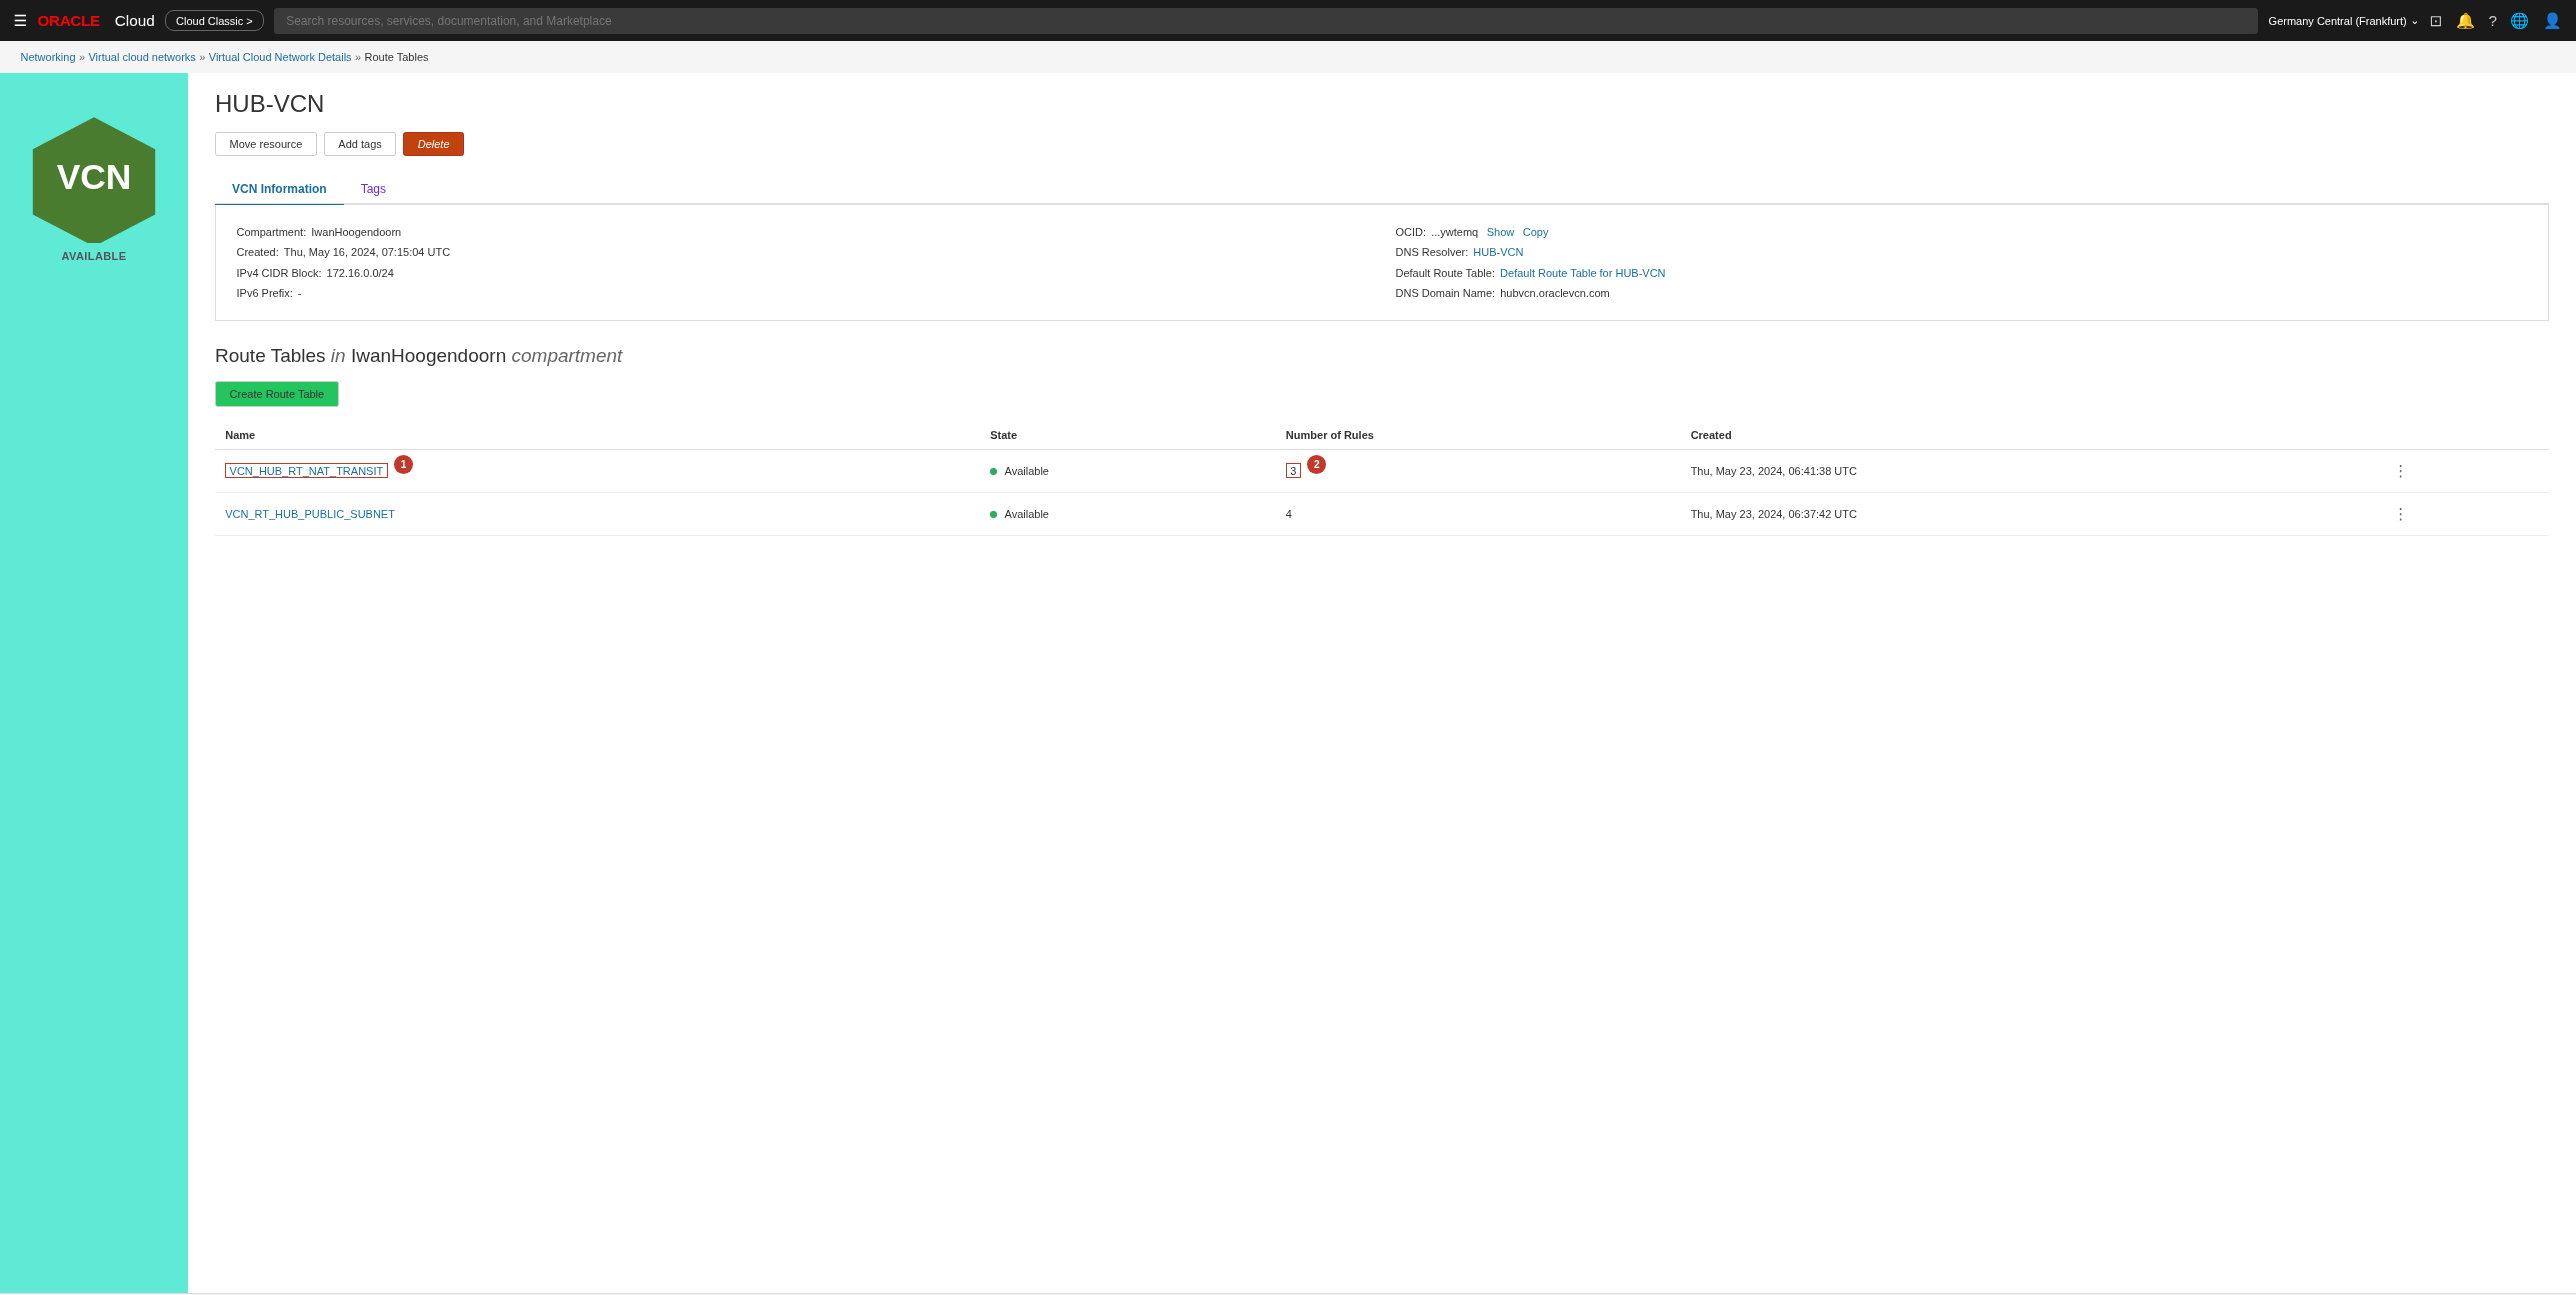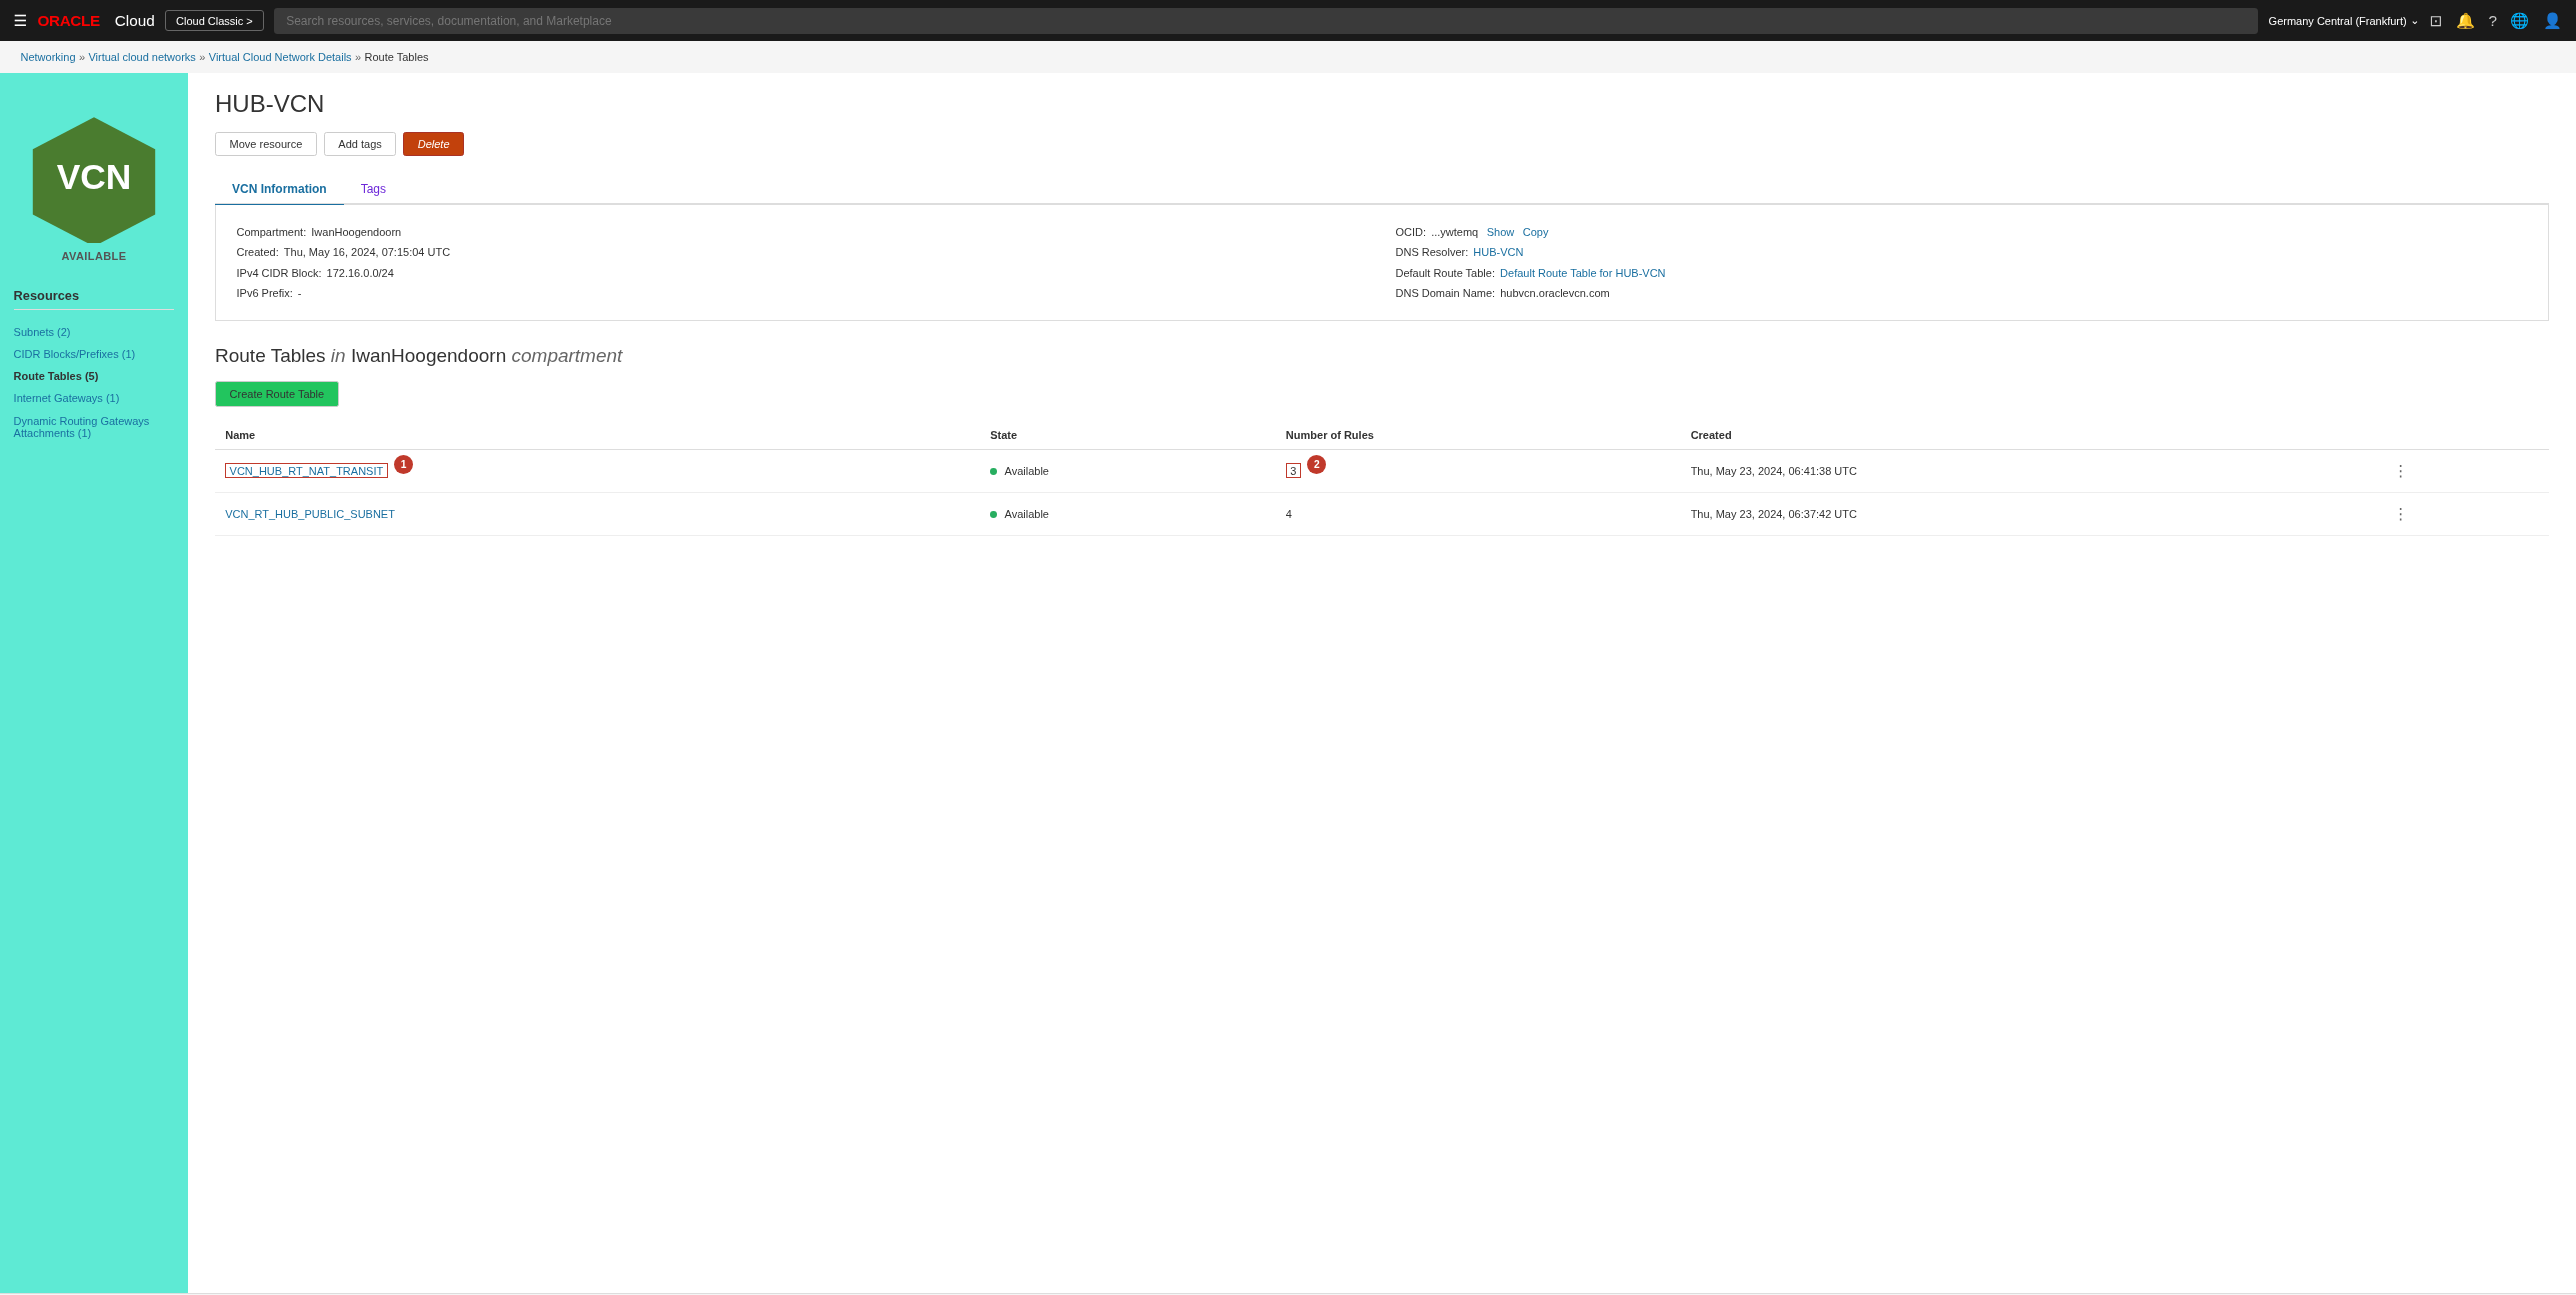--- a/index.html
+++ b/index.html
@@ -17,21 +17,21 @@
     }
     .nav-hamburger { font-size: 15.3px; cursor: pointer; color: #fff; }
     .nav-logo { display: flex; align-items: center; gap: 15px; }
     .nav-logo-oracle { color: #f80000; font-weight: bold; font-size: 15.3px; letter-spacing: -0.4px; }
     .nav-logo-cloud { color: #fff; font-size: 15.3px; }
     .nav-classic-btn {
       border: 0.9px solid #666;
       background: transparent;
       color: #fff;
       padding: 3.4px 10.2px;
-      border-radius: 3px;
+      border-radius: 9px;
       cursor: pointer;
       font-size: 11px;
       white-space: nowrap;
     }
     .nav-search {
       flex: 1;
       background: #3a3a3a;
       border: none;
       border-radius: 3.4px;
       padding: 6px 12px;
@@ -334,28 +334,20 @@
     <div class="vcn-icon-area">
       <div class="vcn-hexagon">
         <svg viewBox="0 0 200 180" xmlns="http://www.w3.org/2000/svg" style="font-size:14px">
           <polygon points="100,5 190,52 190,148 100,195 10,148 10,52" fill="#4a7c2f"></polygon>
           <text x="100" y="110" text-anchor="middle" fill="white" font-size="52" font-weight="bold" font-family="Arial">VCN</text>
         </svg>
       </div>
       <div class="vcn-status">AVAILABLE</div>
     </div>
 
-    <div class="resources-section">
-      <div class="resources-title">Resources</div>
-      <a class="sidebar-nav-item">Subnets (2)</a>
-      <a class="sidebar-nav-item">CIDR Blocks/Prefixes (1)</a>
-      <a class="sidebar-nav-item active">Route Tables (5)</a>
-      <a class="sidebar-nav-item">Internet Gateways (1)</a>
-      <a class="sidebar-nav-item">Dynamic Routing Gateways Attachments (1)</a>
-    </div>
   </aside>
 
   <main class="content-area">
     <h1 class="page-title">HUB-VCN</h1>
 
     <div class="action-buttons">
       <button class="btn">Move resource</button>
       <button class="btn">Add tags</button>
       <button class="btn btn-danger">Delete</button>
     </div>

